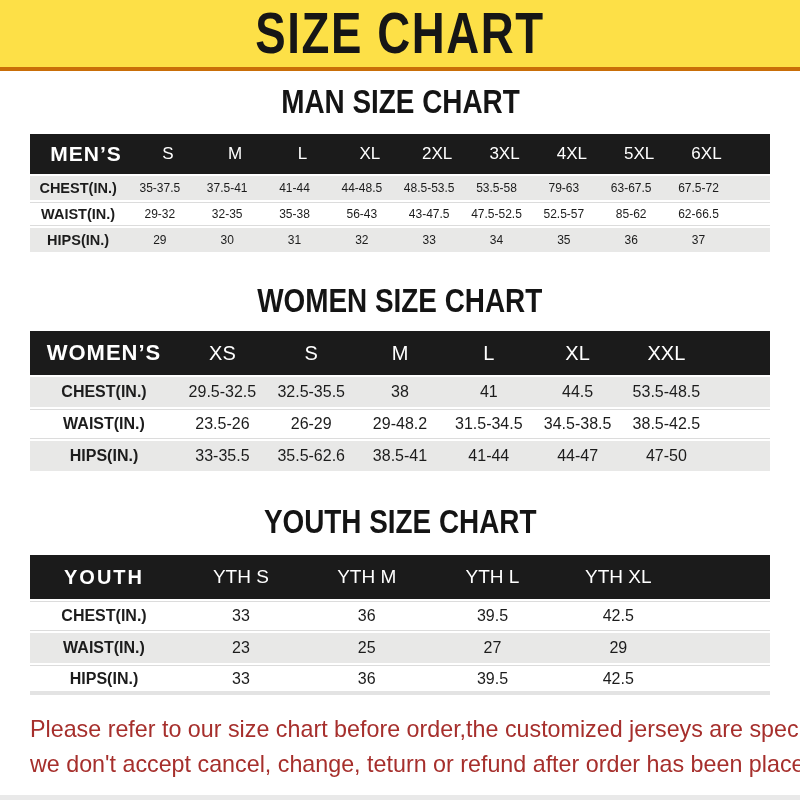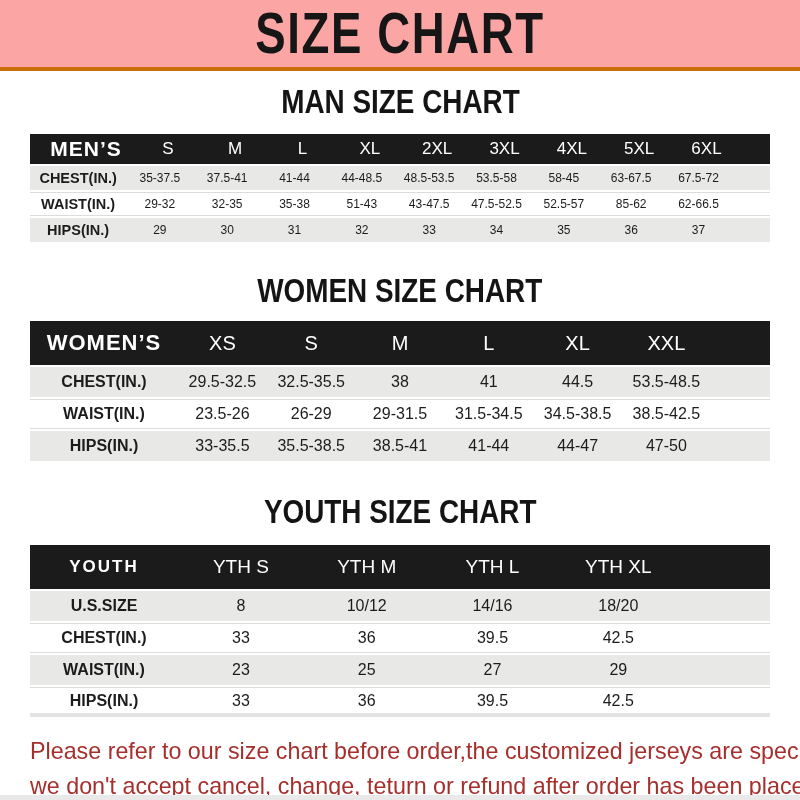--- a/index.html
+++ b/index.html
@@ -8,21 +8,21 @@
     width: 800px; height: 800px;
     background: #ffffff;
     font-family: "Liberation Sans", sans-serif;
     position: relative;
     overflow: hidden;
     color: #111;
   }
   
   .banner {
     height: 71px;
-    background: #fca5a5;
+    background: #fde047;
     border-bottom: 4px solid #C96E08;
     display: flex; align-items: center; justify-content: center;
   }
   .banner-title {
     display: inline-block;
     font-size: 57px; font-weight: bold; color: #161616;
     letter-spacing: 2px; line-height: 1;
     transform: scaleX(0.80);
     white-space: nowrap;
   }
@@ -57,33 +57,33 @@
     color: #fff;
     font-weight: normal;
     padding: 0;
   }
   th.brand { font-weight: bold; }
   td { padding: 0; color: #1c1c1c; }
   tr.gray  td { background: #E8E8E7; }
   tr.white td { background: #ffffff; border-top: 1px solid #DCDCDC; border-bottom: 1px solid #DCDCDC; }
 
   .men-table { margin-top: 12px; }
-  .men-table thead th { height: 30px; font-size: 17px; padding-left: 16px; }
+  .men-table thead th { height: 40px; font-size: 17px; padding-left: 16px; }
   .men-table th.brand { font-size: 21px; letter-spacing: 1px; }
   .men-table td { height: 24px; font-size: 12px; }
   .men-table td.rowlabel { font-size: 14.5px; }
 
   .women-table { margin-top: 11px; text-align: center; }
   .women-table thead th { height: 44px; font-size: 20px; }
   .women-table th.brand { font-size: 22px; letter-spacing: 1px; }
   .women-table td { height: 30px; font-size: 16px; }
 
   .youth-table { margin-top: 13px; }
   .youth-table thead th { height: 44px; font-size: 19px; }
-  .youth-table th.brand { font-size: 17px; letter-spacing: 2px; }
+  .youth-table th.brand { font-size: 20px; letter-spacing: 2px; }
   .youth-table td { height: 30px; font-size: 16px; }
   .youth-table tr.last td { border-bottom: 4px solid #E3E3E3; }
 
   .rowlabel { white-space: nowrap; font-weight: bold; }
 
   
   .notice { margin-top: 17px; }
   .notice p {
     margin: 0 0 5px 30px;
     font-size: 24px;
@@ -139,31 +139,31 @@
   </thead>
   <tbody>
     <tr class="gray">
       <td class="rowlabel">CHEST(IN.)</td>
       <td>35-37.5</td>
       <td>37.5-41</td>
       <td>41-44</td>
       <td>44-48.5</td>
       <td>48.5-53.5</td>
       <td>53.5-58</td>
-      <td>58-45</td>
+      <td>79-63</td>
       <td>63-67.5</td>
       <td>67.5-72</td>
       <td></td>
     </tr>
     <tr class="white">
       <td class="rowlabel">WAIST(IN.)</td>
       <td>29-32</td>
       <td>32-35</td>
       <td>35-38</td>
-      <td>51-43</td>
+      <td>56-43</td>
       <td>43-47.5</td>
       <td>47.5-52.5</td>
       <td>52.5-57</td>
       <td>85-62</td>
       <td>62-66.5</td>
       <td></td>
     </tr>
     <tr class="gray">
       <td class="rowlabel">HIPS(IN.)</td>
       <td>29</td>
@@ -213,30 +213,30 @@
       <td>38</td>
       <td>41</td>
       <td>44.5</td>
       <td>53.5-48.5</td>
       <td></td>
     </tr>
     <tr class="white">
       <td class="rowlabel">WAIST(IN.)</td>
       <td>23.5-26</td>
       <td>26-29</td>
-      <td>29-31.5</td>
+      <td>29-48.2</td>
       <td>31.5-34.5</td>
       <td>34.5-38.5</td>
       <td>38.5-42.5</td>
       <td></td>
     </tr>
     <tr class="gray">
       <td class="rowlabel">HIPS(IN.)</td>
       <td>33-35.5</td>
-      <td>35.5-38.5</td>
+      <td>35.5-62.6</td>
       <td>38.5-41</td>
       <td>41-44</td>
       <td>44-47</td>
       <td>47-50</td>
       <td></td>
     </tr>
   </tbody>
 </table>
 
 <h2 class="section-title title-youth"><span>YOUTH SIZE CHART</span></h2>
@@ -254,28 +254,20 @@
     <tr>
       <th class="brand">YOUTH</th>
       <th>YTH S</th>
       <th>YTH M</th>
       <th>YTH L</th>
       <th>YTH XL</th>
       <th></th>
     </tr>
   </thead>
   <tbody>
-    <tr class="gray">
-      <td class="rowlabel">U.S.SIZE</td>
-      <td>8</td>
-      <td>10/12</td>
-      <td>14/16</td>
-      <td>18/20</td>
-      <td></td>
-    </tr>
     <tr class="white">
       <td class="rowlabel">CHEST(IN.)</td>
       <td>33</td>
       <td>36</td>
       <td>39.5</td>
       <td>42.5</td>
       <td></td>
     </tr>
     <tr class="gray">
       <td class="rowlabel">WAIST(IN.)</td>

